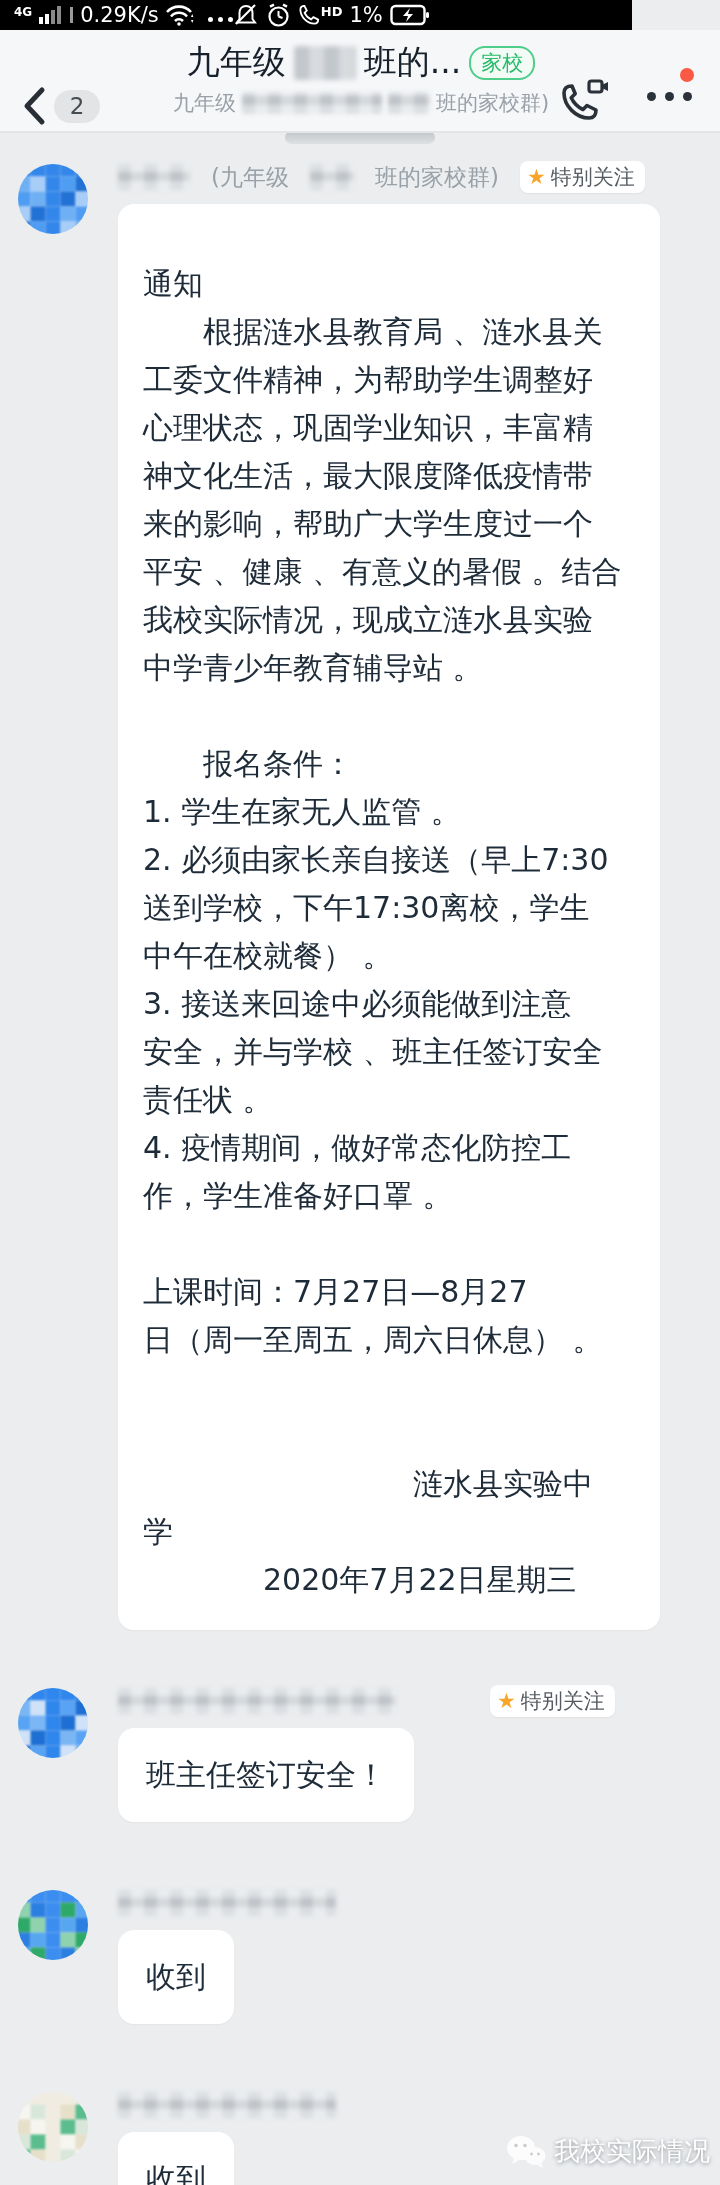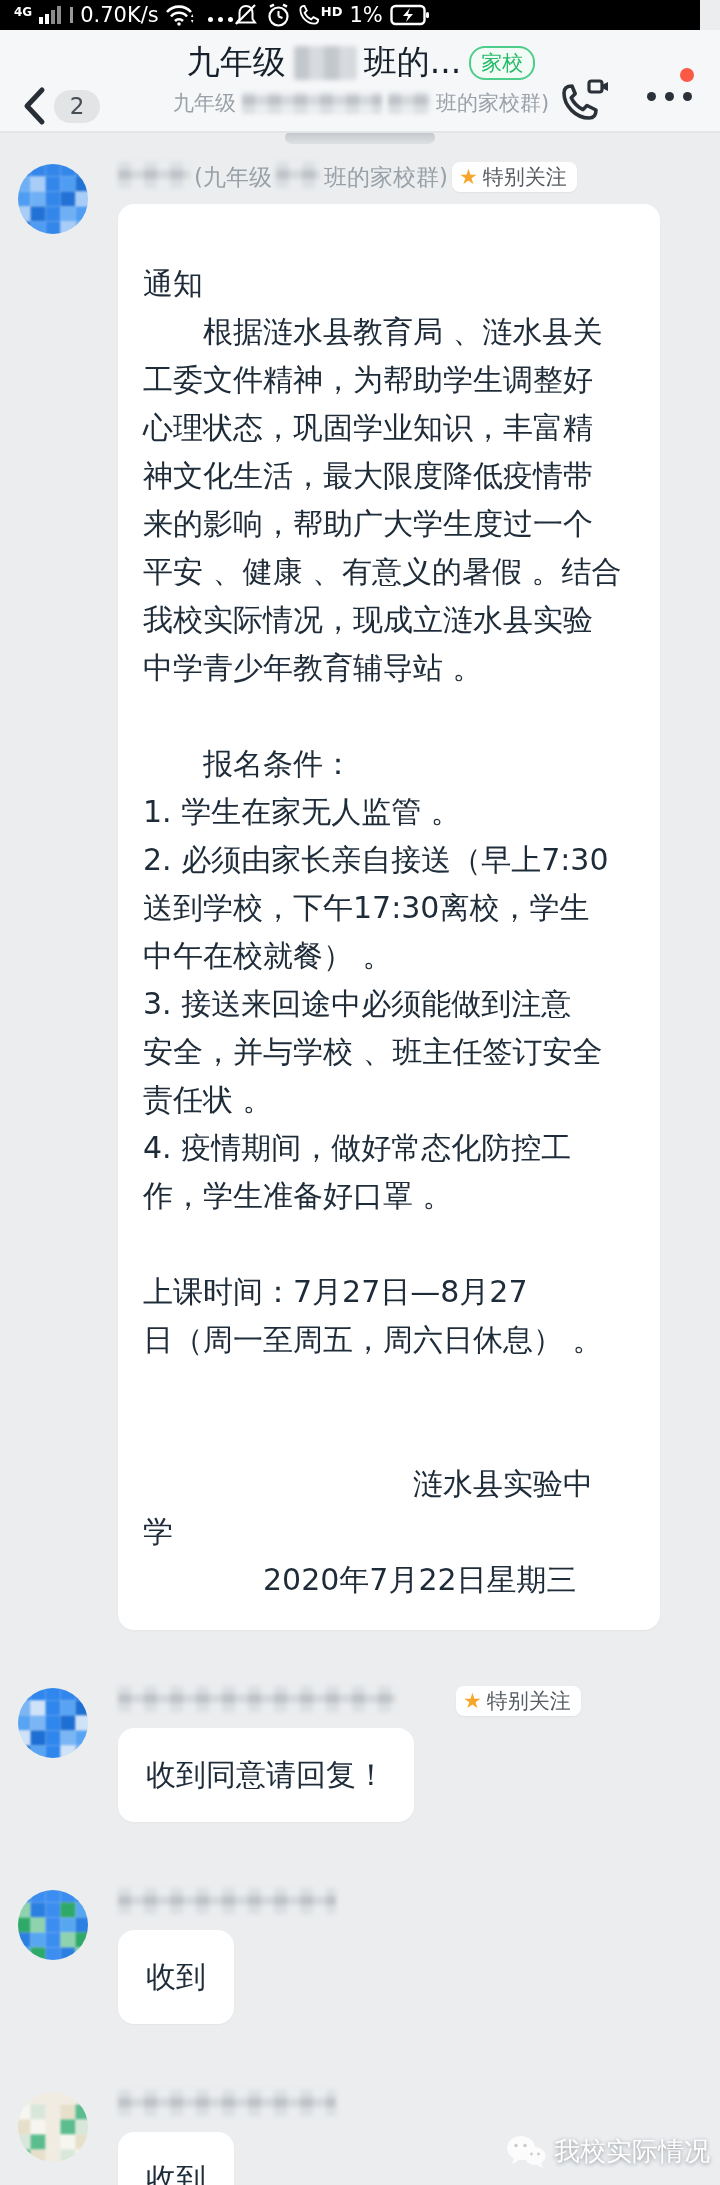--- a/index.html
+++ b/index.html
@@ -5,21 +5,21 @@
   * { margin:0; padding:0; box-sizing:border-box; }
   html,body { width:720px; }
   body {
     width:720px; height:2185px; position:relative; overflow:hidden;
     background:#ebedef;
     font-family:"DejaVu Sans","Liberation Sans",sans-serif;
   }
 
   
   .status-bar {
-    position:absolute; top:0; left:0; width:700px; height:30px;
+    position:absolute; top:0; left:0; width:632px; height:30px;
     background:#000; color:#fff; display:flex; align-items:center;
     padding:0 14px; font-size:21px;
   }
   .sb-left, .sb-right { display:flex; align-items:center; gap:7px; }
   .sb-left { flex:0 0 auto; }
   .sb-center { flex:1; text-align:center; font-size:22px; color:#fdfdfd; }
   .sb-right { flex:0 0 auto; }
   .sb-4g { font-size:12px; font-weight:bold; align-self:flex-start; margin-top:2px; }
   .sb-sep { width:3px; height:16px; background:#9a9a9a; display:inline-block; }
   .sb-dots i { display:inline-block; width:5px; height:5px; border-radius:50%; background:#fff; margin-left:5px; }
@@ -62,21 +62,21 @@
   .chat { position:absolute; top:135px; left:0; width:720px; }
   .scroll-pill {
     width:150px; height:13px; border-radius:7px; margin:-4px auto 0 auto;
     background:linear-gradient(#b9bec3,#dcdee0); opacity:.85;
   }
   .msg { display:flex; padding-left:18px; margin-top:16px; }
   .avatar-wrap { flex:0 0 70px; width:70px; height:70px; border-radius:50%; overflow:hidden; margin-top:4px; cursor:pointer; }
   .avatar { width:100%; height:100%; display:grid; grid-template-columns:repeat(5,1fr); grid-template-rows:repeat(5,1fr); filter:blur(1px); transform:scale(1.07); }
   .avatar i { display:block; }
   .msg-content { margin-left:30px; flex:1; min-width:0; }
-  .name-row { display:flex; gap:4px; height:30px; margin-top:2px; }
+  .name-row { display:flex; align-items:center; gap:21px; height:30px; margin-top:2px; }
   .name-txt { font-size:23px; color:#99a1a8; white-space:nowrap; }
   .vip-badge {
     background:#fff; border-radius:8px; padding:2px 10px 2px 7px; display:flex; align-items:center; gap:5px;
     box-shadow:0 1px 2px rgba(0,0,0,.05);
   }
   .vip-star { color:#f7a62a; font-size:21px; line-height:1; }
   .vip-label { color:#555b61; font-size:21px; white-space:nowrap; }
   .bubble {
     background:#fff; border-radius:16px; margin-top:12px; width:fit-content;
     box-shadow:0 1px 2px rgba(0,0,0,.04); cursor:pointer;
@@ -103,21 +103,21 @@
 <div class="status-bar">
   <div class="sb-left">
     <span class="sb-4g">4G</span>
     <svg width="24" height="20" viewBox="0 0 24 20">
       <rect x="0" y="12" width="4" height="7" fill="#fff"></rect>
       <rect x="6" y="9" width="4" height="10" fill="#fff"></rect>
       <rect x="12" y="5" width="4" height="14" fill="#8a8a8a"></rect>
       <rect x="18" y="1" width="4" height="18" fill="#8a8a8a"></rect>
     </svg>
     <span class="sb-sep"></span>
-    <span>0.70K/s</span>
+    <span>0.29K/s</span>
     <svg width="30" height="24" viewBox="0 0 30 24">
       <path d="M1 9 A16 16 0 0 1 25 9" stroke="#fff" stroke-width="2.6" fill="none"></path>
       <path d="M5 13.5 A10.5 10.5 0 0 1 21 13.5" stroke="#fff" stroke-width="2.6" fill="none"></path>
       <path d="M9 18 A5.5 5.5 0 0 1 17 18" stroke="#fff" stroke-width="2.6" fill="none"></path>
       <circle cx="13" cy="21" r="1.8" fill="#fff"></circle>
       <path d="M25 14 l2.4 0 -1.2 -3 z" fill="#fff"></path>
       <path d="M25 17 l2.4 0 -1.2 3 z" fill="#fff"></path>
     </svg>
     <span class="sb-dots"><i></i><i></i><i></i></span>
   </div>
@@ -296,21 +296,21 @@
     <div class="msg-content">
       <div class="name-row">
         <span class="blur-bar" style="width:278px;"></span>
         <span style="width:52px;display:inline-block;"></span>
         <span class="vip-badge">
           <span class="vip-star">★</span>
           <span class="vip-label">特别关注</span>
         </span>
       </div>
       <div class="bubble bubble-small">
-        <div class="msg-text">收到同意请回复！</div>
+        <div class="msg-text">班主任签订安全！</div>
       </div>
     </div>
   </div>
 
   <div class="msg gap-xl">
     <div class="avatar-wrap">
         <div class="avatar">
           <i style="background:#3b8df0"></i>
           <i style="background:#3b8df0"></i>
           <i style="background:#3b8df0"></i>

